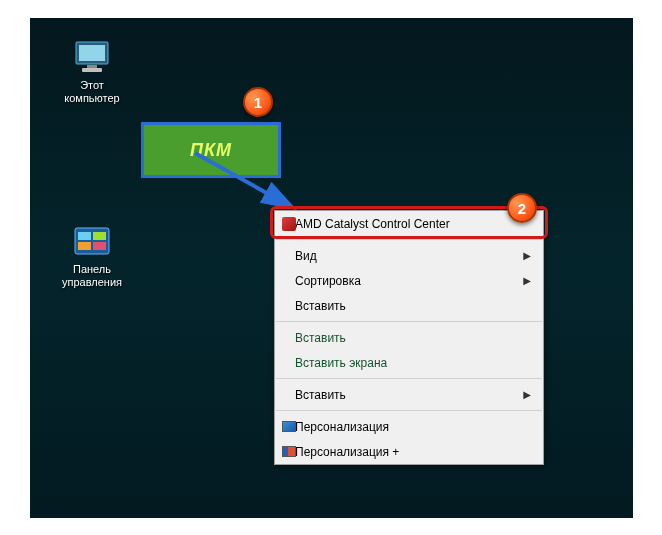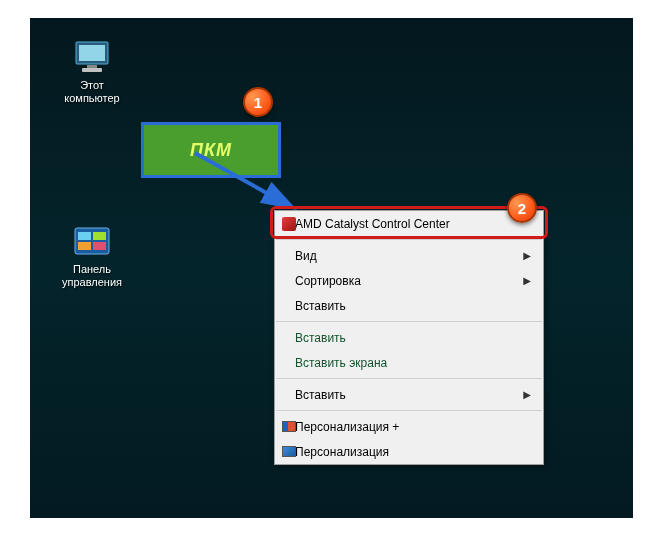--- a/index.html
+++ b/index.html
@@ -103,29 +103,29 @@
       <span>Вставить экрана</span>
     </div>
     <div class="ctx-sep"></div>
     <div class="ctx-item">
       <span>Вставить</span>
       <span class="ctx-arrow">▶</span>
     </div>
     <div class="ctx-sep"></div>
     <div class="ctx-item">
       <span class="ctx-icon">
+          <span class="pers2-ico"></span>
+        </span>
+      <span>Персонализация</span>
+    </div>
+    <div class="ctx-item">
+      <span class="ctx-icon">
           <span class="pers-ico"></span>
         </span>
       <span>Персонализация +</span>
-    </div>
-    <div class="ctx-item">
-      <span class="ctx-icon">
-          <span class="pers2-ico"></span>
-        </span>
-      <span>Персонализация</span>
     </div>
   </div>
 
   <div class="ctx-highlight"></div>
   <div class="badge badge2">
       <span>2</span>
     </div>
 
 </div>
 

